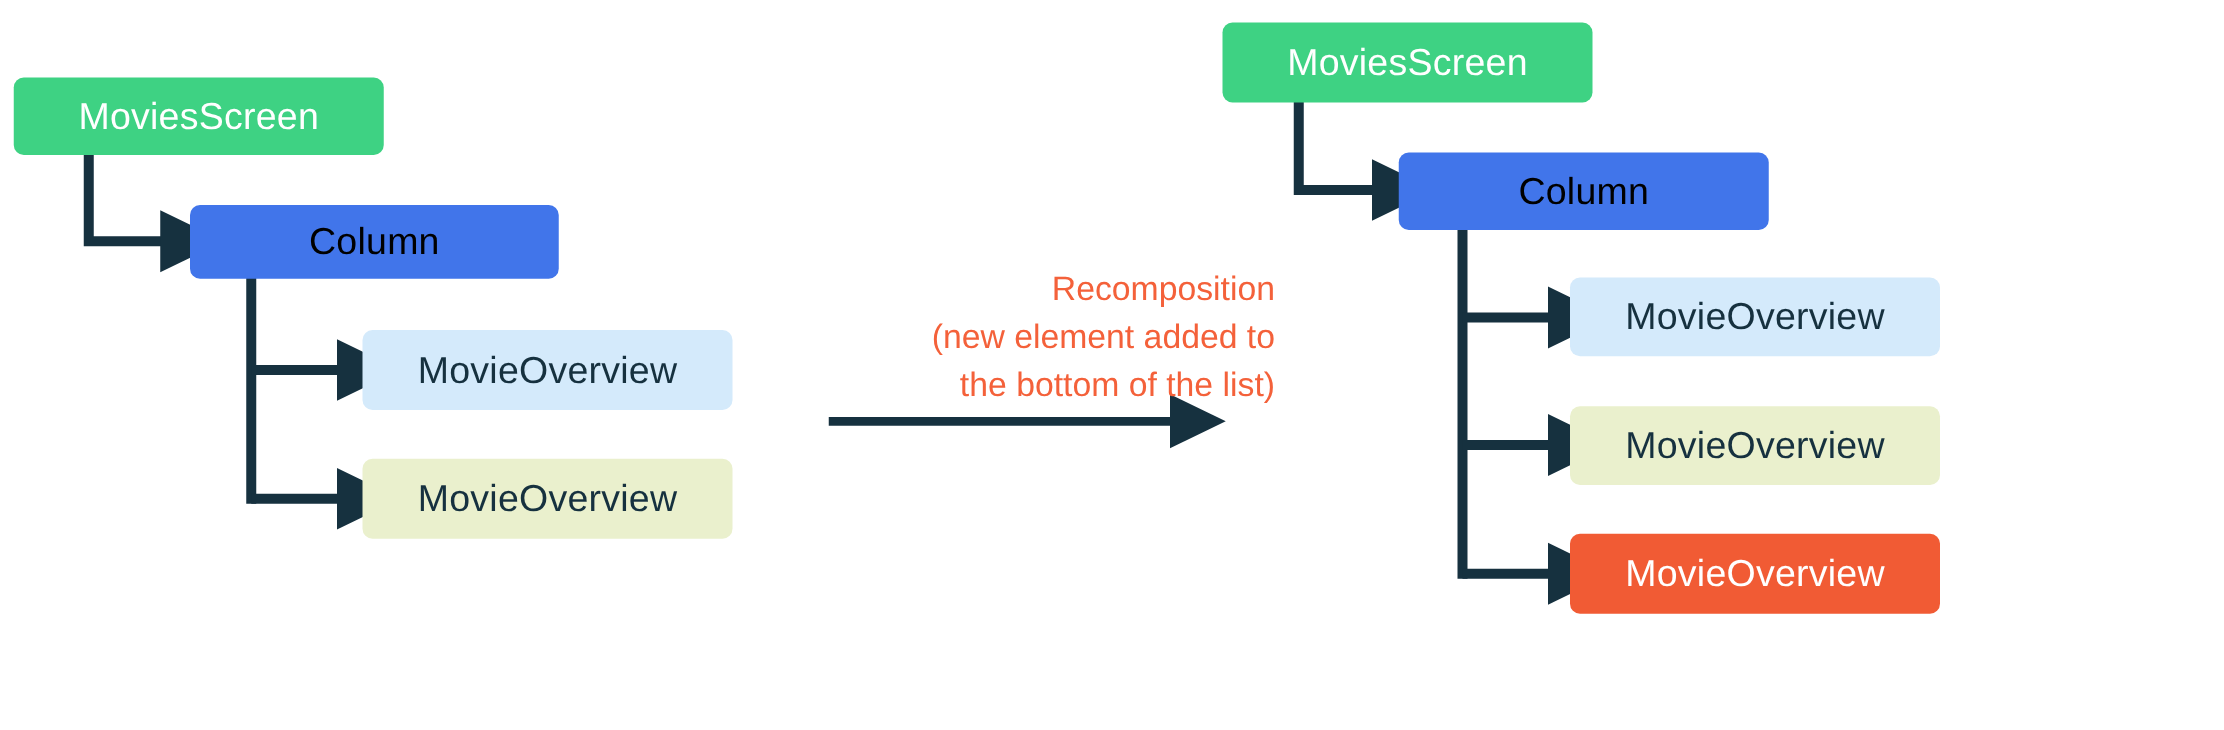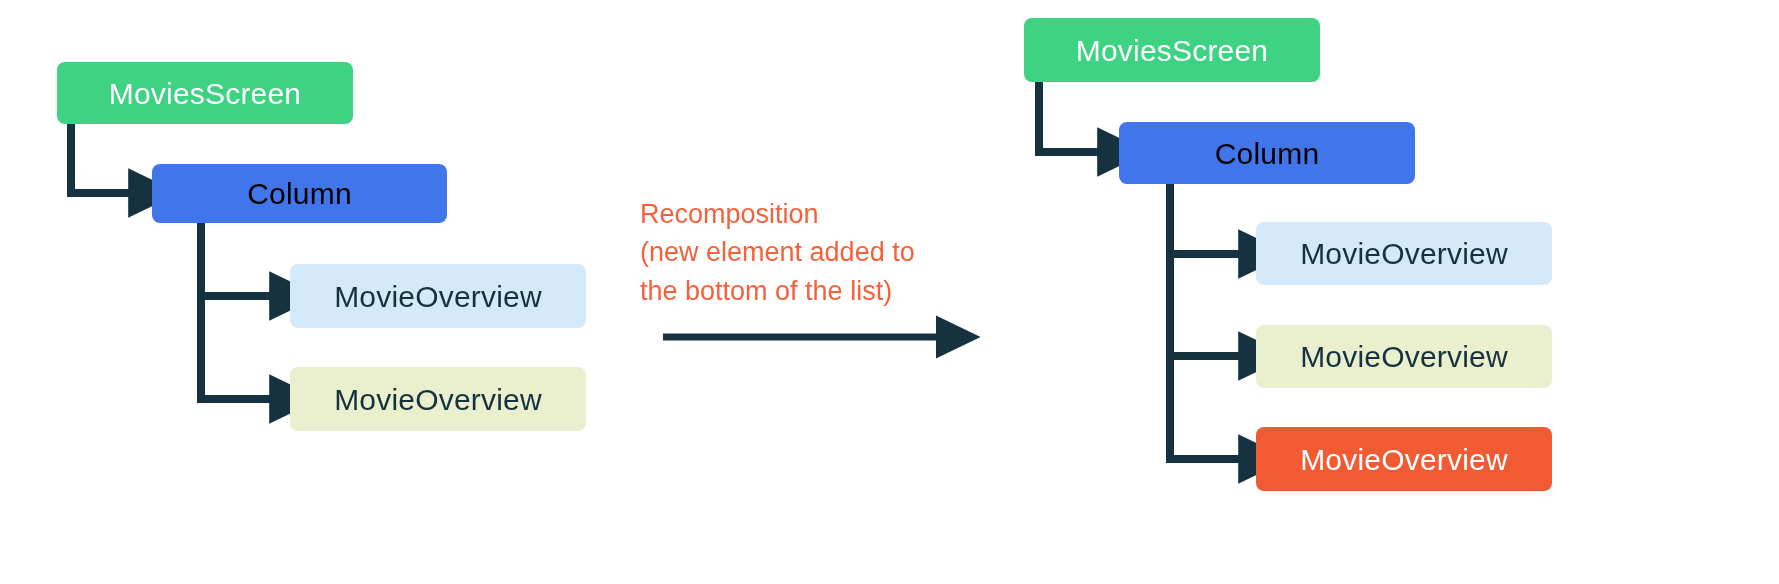--- a/index.html
+++ b/index.html
@@ -23,21 +23,20 @@
     align-items: center;
     justify-content: center;
     font-size: 30px;
     line-height: 1.1;
     letter-spacing: 0.2px;
     white-space: nowrap;
   }
   .node.screen {
     background: #3ed283;
     color: #ffffff;
-    margin-left: 46px;
   }
   .node.column {
     background: #4175ea;
     color: #000000;
   }
   .node.ov-blue {
     background: #d4eafb;
     color: #16313f;
   }
   .node.ov-olive {
@@ -52,23 +51,23 @@
     position: absolute;
     left: 0;
     top: 0;
     width: 1779px;
     height: 584px;
     pointer-events: none;
   }
   .transition-label {
     position: absolute;
     left: 640px;
-    top: 195px;
+    top: 212px;
     width: 380px;
-    text-align: left;
+    text-align: right;
     color: #f4613a;
     font-size: 27px;
     line-height: 1.42;
     white-space: pre-line;
   }
 </style>
 </head>
 <body>
 
 <div id="canvas">

